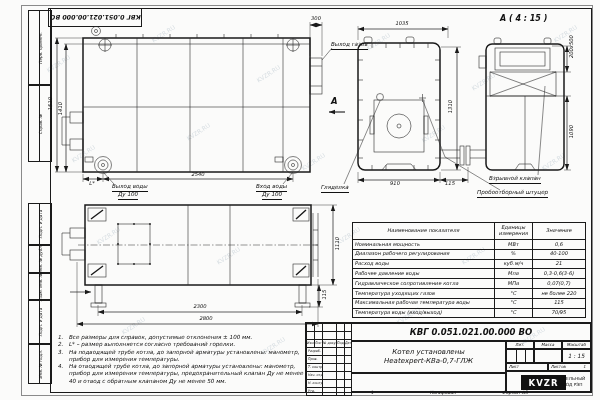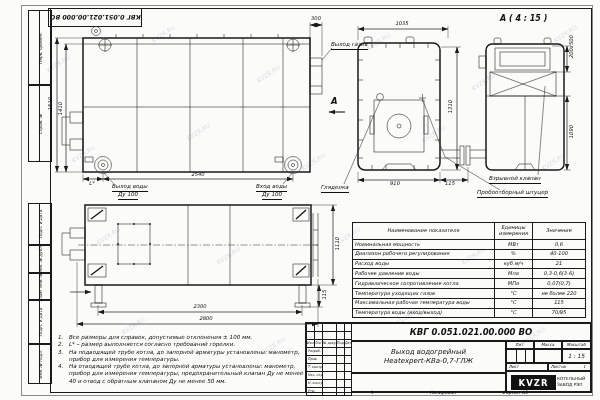--- a/index.html
+++ b/index.html
@@ -52,21 +52,21 @@
   .tb-lit-v{left:200px;top:26px;width:28px;height:14px;}
   .tb-lit-v i{position:absolute;top:0;bottom:0;border-left:0.6px solid #1a1a1a;}
   .tb-mass-v{left:228px;top:26px;width:28px;height:14px;}
   .tb-scale-v{left:256px;top:26px;width:29px;height:14px;display:flex;align-items:center;justify-content:center;
               font:italic 5.8px "DejaVu Sans",sans-serif;}
   .tb-sheet{left:200px;top:40px;width:42px;height:8px;font:italic 4px/1 "DejaVu Sans",sans-serif;
             display:flex;align-items:center;padding-left:2px;}
   .tb-sheets{left:242px;top:40px;width:43px;height:8px;font:italic 4px/1 "DejaVu Sans",sans-serif;
              display:flex;align-items:center;justify-content:space-between;padding:0 4px 0 2px;}
   .tb-logo{left:200px;top:48px;width:85px;height:21px;}
-  .logo-black{position:absolute;left:4px;top:3px;width:45px;height:15px;background:#111;color:#fff;
+  .logo-black{position:absolute;left:14px;top:3px;width:45px;height:15px;background:#111;color:#fff;
               display:flex;align-items:center;justify-content:center;font:bold 8.5px "DejaVu Sans",sans-serif;letter-spacing:1px;}
   .logo-co{position:absolute;left:50px;top:4px;font:4.3px/1.3 "DejaVu Sans",sans-serif;}
   .tb-left{position:absolute;left:0;top:0;width:45px;height:69px;border-collapse:collapse;table-layout:fixed;
            font:italic 3.3px/1 "DejaVu Sans",sans-serif;}
   .tb-left td{border:0.6px solid #1a1a1a;padding:0;height:7px;overflow:hidden;white-space:nowrap;text-align:center;}
   .tb-left td.lab{text-align:left;padding-left:1px;}
   .margin-txt{position:absolute;font:italic 4.6px/1 "DejaVu Sans",sans-serif;color:#111;white-space:nowrap;}
 </style>
 </head>
 <body>
@@ -434,21 +434,21 @@
             <td class="lab" colspan="2">Утв.</td>
             <td></td>
             <td></td>
             <td></td>
           </tr>
     </tbody>
       </table>
 
     <div class="tb-cell tb-doc">КВГ 0.051.021.00.000 ВО</div>
     <div class="tb-cell tb-name">
-      <span>Выход водогрейный</span>
+      <span>Котел установлены</span>
       <span>Heatexpert-КВа-0,7-ГЛЖ</span>
     </div>
     <div class="tb-cell tb-blank"></div>
     <div class="tb-cell tb-hdr tb-lit-h">Лит.</div>
     <div class="tb-cell tb-hdr tb-mass-h">Масса</div>
     <div class="tb-cell tb-hdr tb-scale-h">Масштаб</div>
     <div class="tb-cell tb-lit-v">
         <i style="left:9px"></i>
         <i style="left:18px"></i>
       </div>

